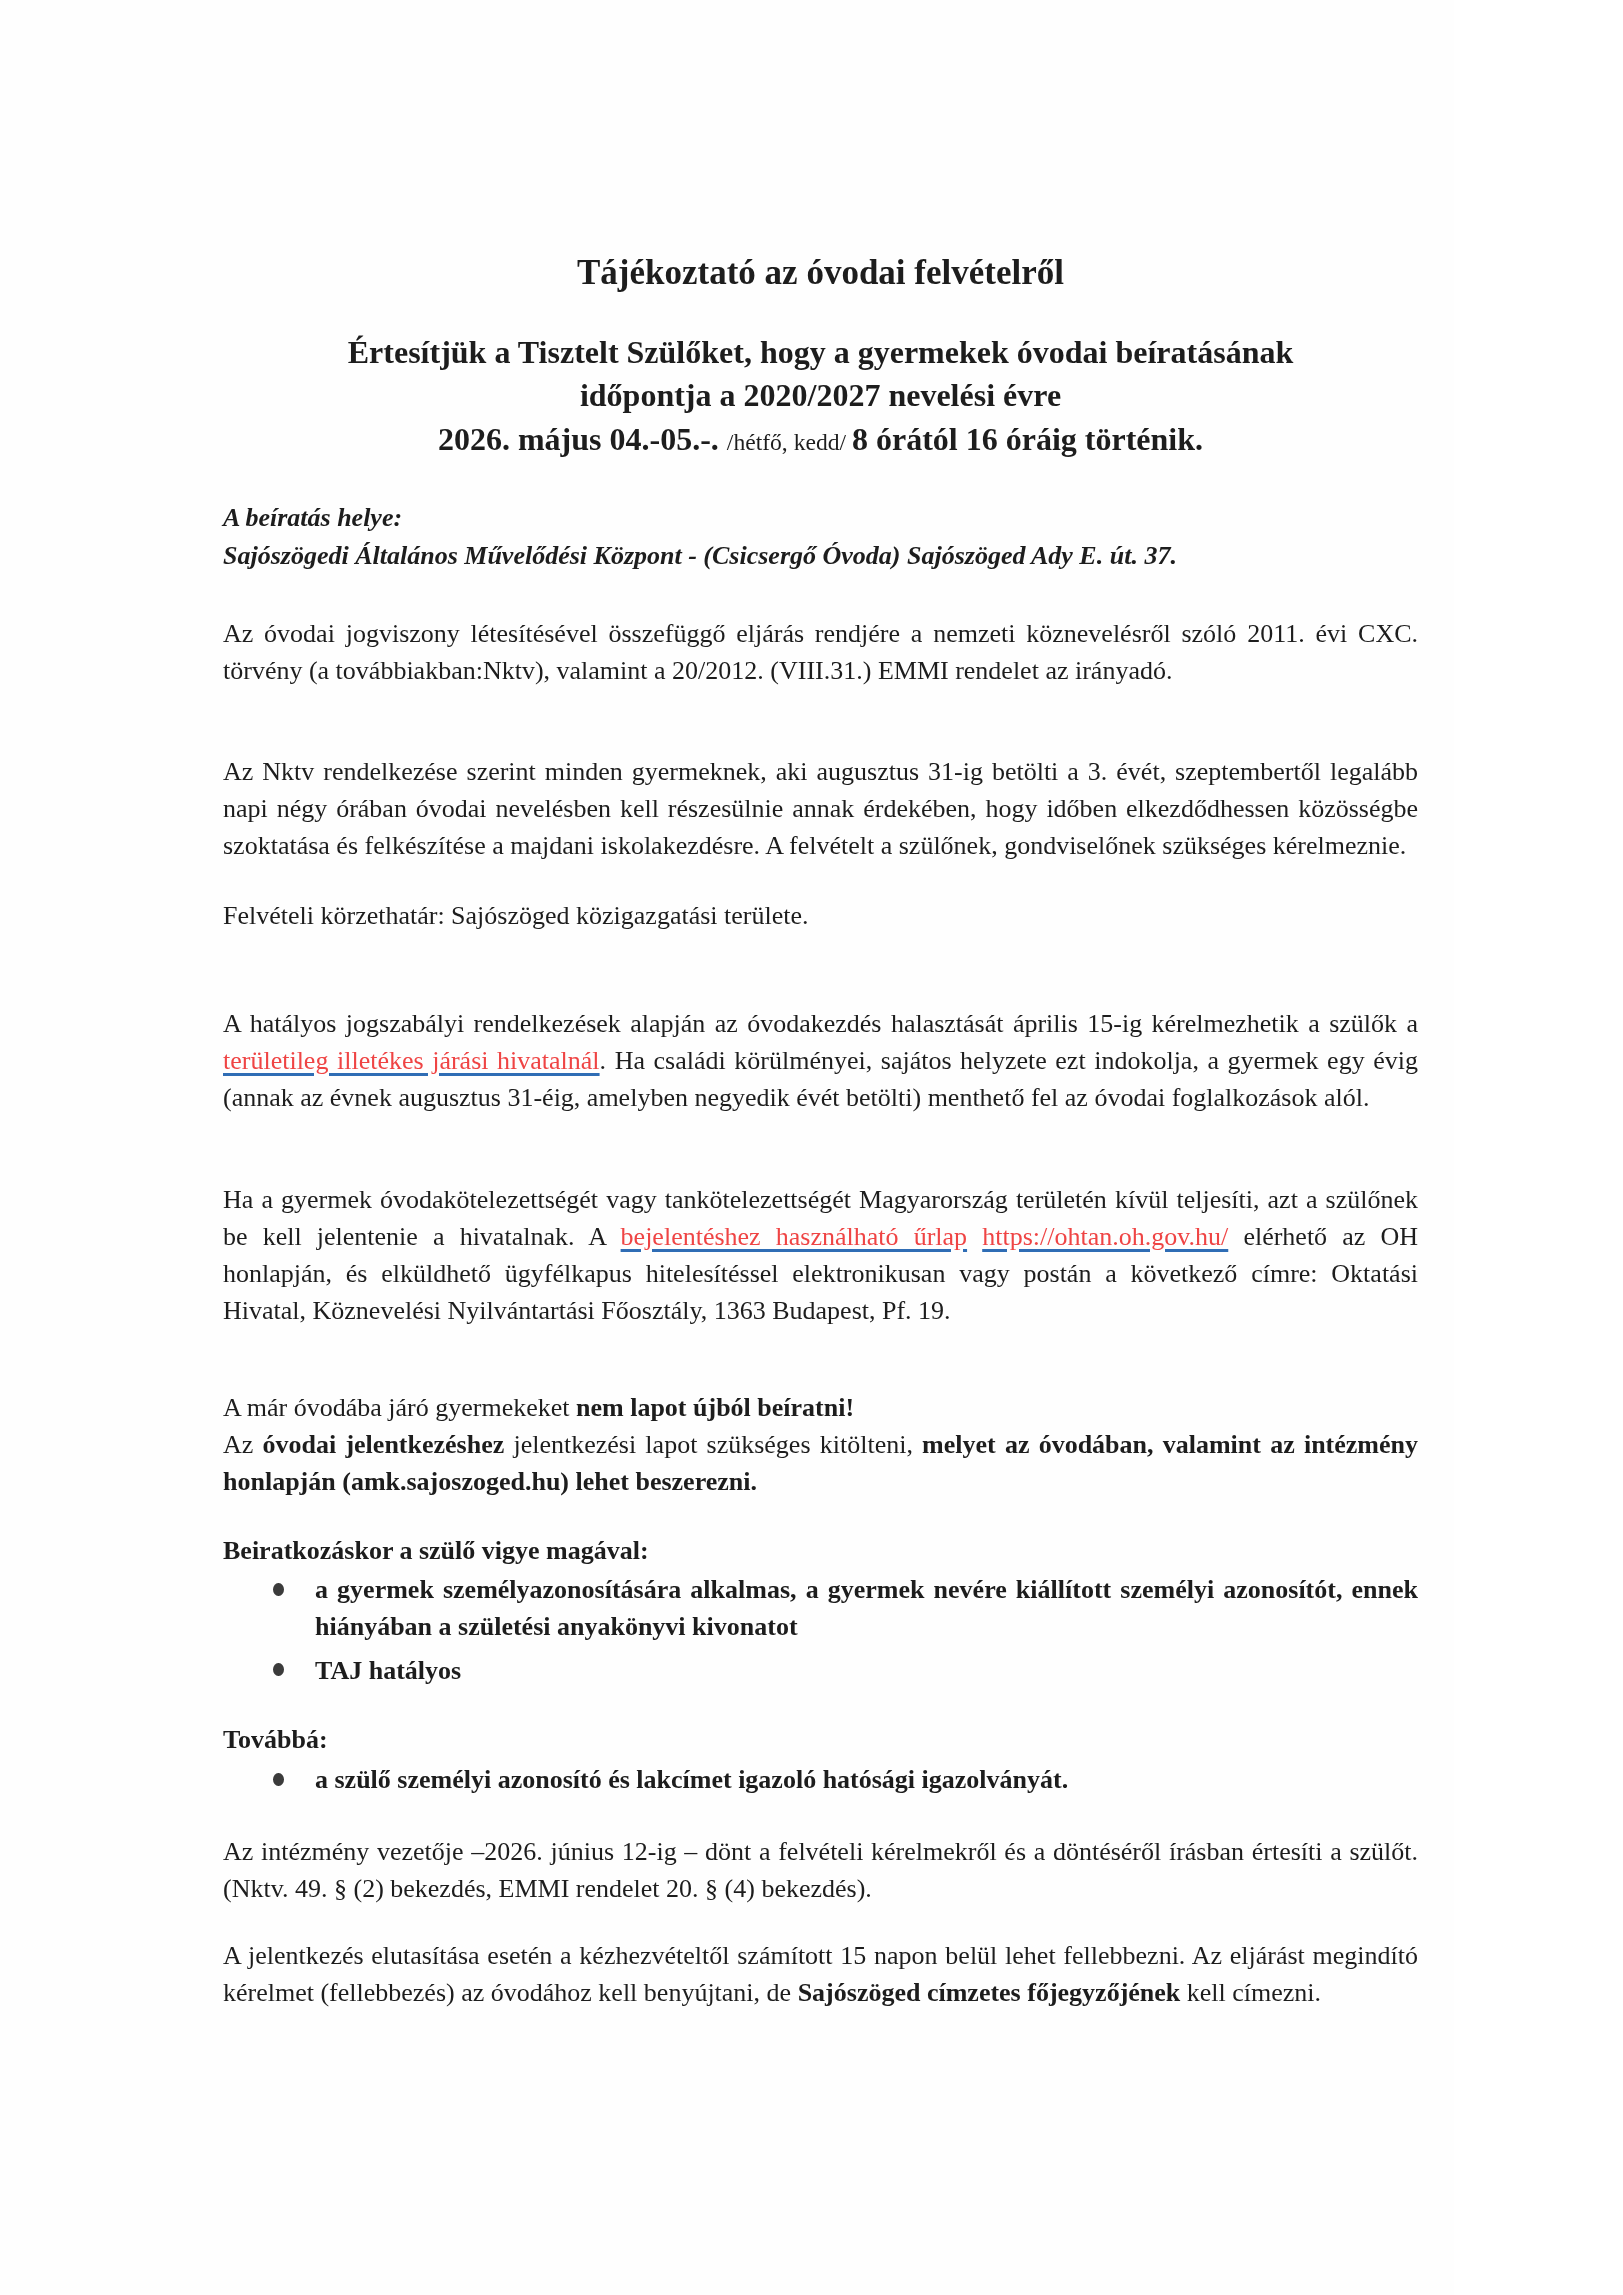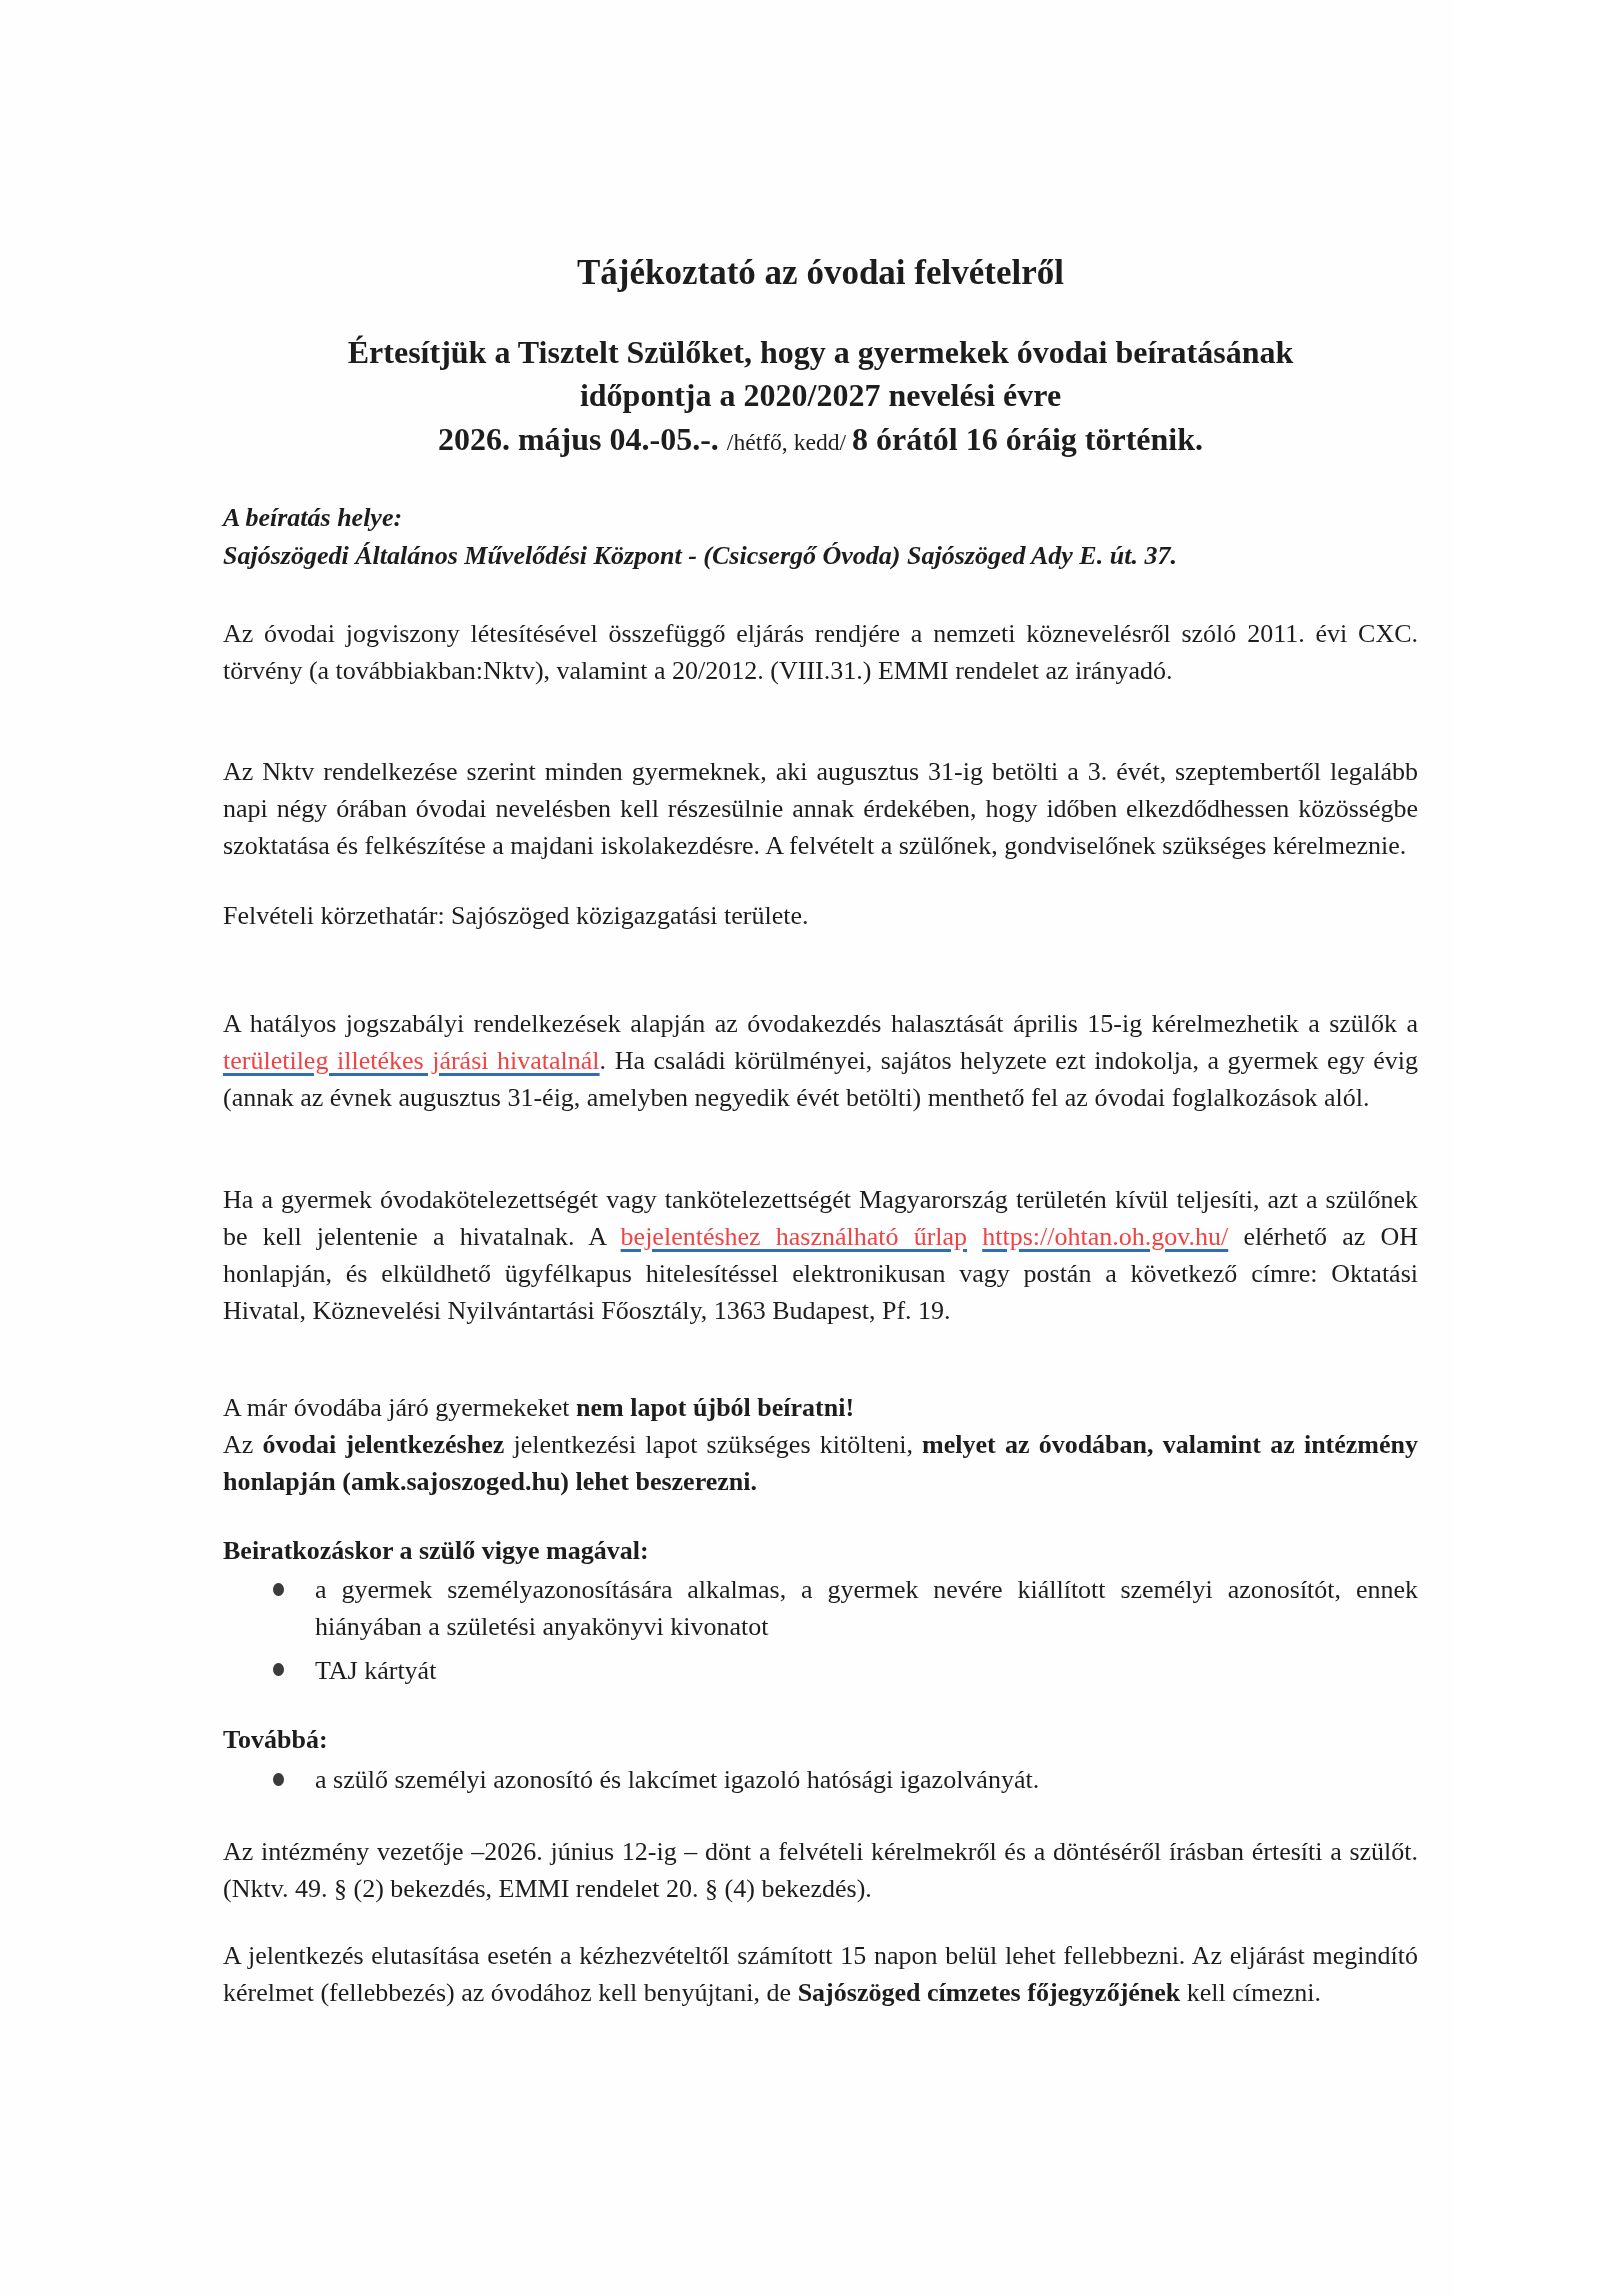--- a/index.html
+++ b/index.html
@@ -31,21 +31,21 @@
     font-weight: bold; font-style: italic; font-size: 26px; line-height: 38px;
   }
   .para {
     position: absolute; left: 0; width: 1195px;
     font-size: 26px; line-height: 37px; text-align: justify;
   }
   .para b { font-weight: bold; }
   a.link { color: #ef4444; text-decoration: underline; text-decoration-color: #2f6db5; text-decoration-thickness: 2.6px; text-underline-offset: 3.9px; }
   .heading-b { position: absolute; left: 0; font-weight: bold; font-size: 26px; line-height: 37px; }
   ul.items { position: absolute; left: 0; width: 1195px; margin: 0; padding: 0; list-style: none; font-size: 26px; line-height: 37px; }
-  ul.items li { position: relative; padding-left: 92px; text-align: justify; margin-bottom: 6.5px; }
+  ul.items li { position: relative; padding-left: 92px; text-align: justify; margin-bottom: 6.5px; font-weight: bold; }
   ul.items li .bullet {
     position: absolute; left: 50px; top: 11.8px; width: 10.5px; height: 13px; border-radius: 50%;
     background: #3b3b3b;
   }
 </style>
 </head>
 <body>
 
 <div class="page">
   <div class="content">
@@ -85,21 +85,21 @@
     </div>
 
     <div class="para" style="top:1426px;">
       <span>Az </span><b>óvodai jelentkezéshez</b><span> jelentkezési lapot szükséges kitölteni, </span><b>melyet az óvodában, valamint az intézmény honlapján (amk.sajoszoged.hu) lehet beszerezni.</b>
     </div>
 
     <div class="heading-b" style="top:1532px;">Beiratkozáskor a szülő vigye magával:</div>
 
     <ul class="items" style="top:1571px;">
       <li><span class="bullet"></span><span>a gyermek személyazonosítására alkalmas, a gyermek nevére kiállított személyi azonosítót, ennek hiányában a születési anyakönyvi kivonatot</span></li>
-      <li><span class="bullet"></span><span>TAJ kártyát</span></li>
+      <li><span class="bullet"></span><span>TAJ hatályos</span></li>
     </ul>
 
     <div class="heading-b" style="top:1721px;">Továbbá:</div>
 
     <ul class="items" style="top:1761px;">
       <li><span class="bullet"></span><span>a szülő személyi azonosító és lakcímet igazoló hatósági igazolványát.</span></li>
     </ul>
 
     <div class="para" style="top:1833px;">Az intézmény vezetője –2026. június 12-ig – dönt a felvételi kérelmekről és a döntéséről írásban értesíti a szülőt. (Nktv. 49. § (2) bekezdés, EMMI rendelet 20. § (4) bekezdés).</div>
 

